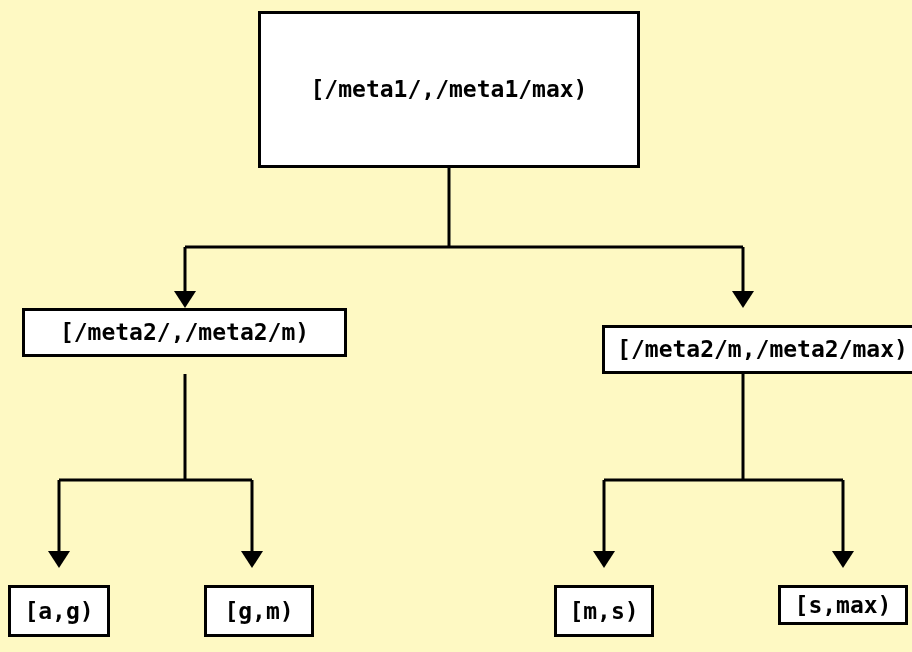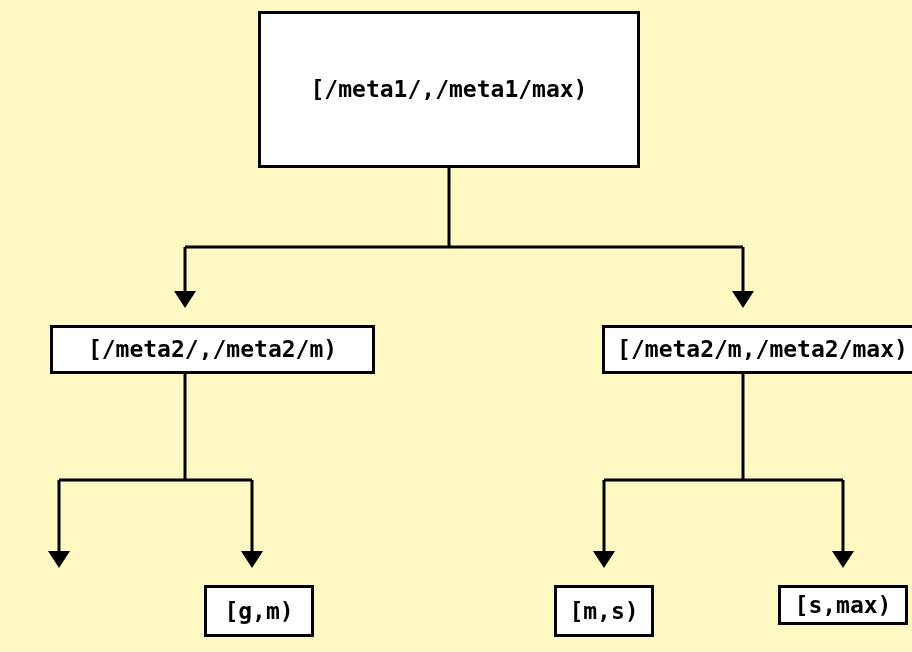--- a/index.html
+++ b/index.html
@@ -30,21 +30,21 @@
     align-items: center;
     justify-content: center;
     font-family: "DejaVu Sans Mono", "Liberation Mono", monospace;
     font-weight: bold;
     font-size: 23px;
     line-height: 1;
     color: #000000;
     white-space: pre;
   }
   .node-root     { left: 258px; top: 11px;  width: 382px; height: 157px; }
-  .node-l2-left  { left: 22px;  top: 325px; width: 325px; height: 49px; margin-left: 28px; }
+  .node-l2-left  { left: 22px;  top: 308px; width: 325px; height: 49px; }
   .node-l2-right { left: 582px; top: 325px; width: 321px; height: 49px; margin-left: 20px; }
   .node-leaf-1   { left: 8px;   top: 585px; width: 102px; height: 52px; }
   .node-leaf-2   { left: 204px; top: 585px; width: 110px;  height: 52px; }
   .node-leaf-3   { left: 554px; top: 585px; width: 100px; height: 52px; }
   .node-leaf-4   { left: 778px; top: 585px; width: 130px; height: 40px; }
 </style>
 </head>
 <body>
 
 <div class="canvas">
@@ -78,20 +78,21 @@
     <polygon points="593,551 615,551 604,568" fill="#000000"></polygon>
     <polygon points="832,551 854,551 843,568" fill="#000000"></polygon>
   </svg>
 
   <div class="node node-root">[/meta1/,/meta1/max)</div>
 
   <div class="node node-l2-left">[/meta2/,/meta2/m)</div>
 
   <div class="node node-l2-right">[/meta2/m,/meta2/max)</div>
 
+  <div class="node node-leaf-1">[a,g)</div>
 
   <div class="node node-leaf-2">[g,m)</div>
 
   <div class="node node-leaf-3">[m,s)</div>
 
   <div class="node node-leaf-4">[s,max)</div>
 
 </div>
 
 </body></html>

